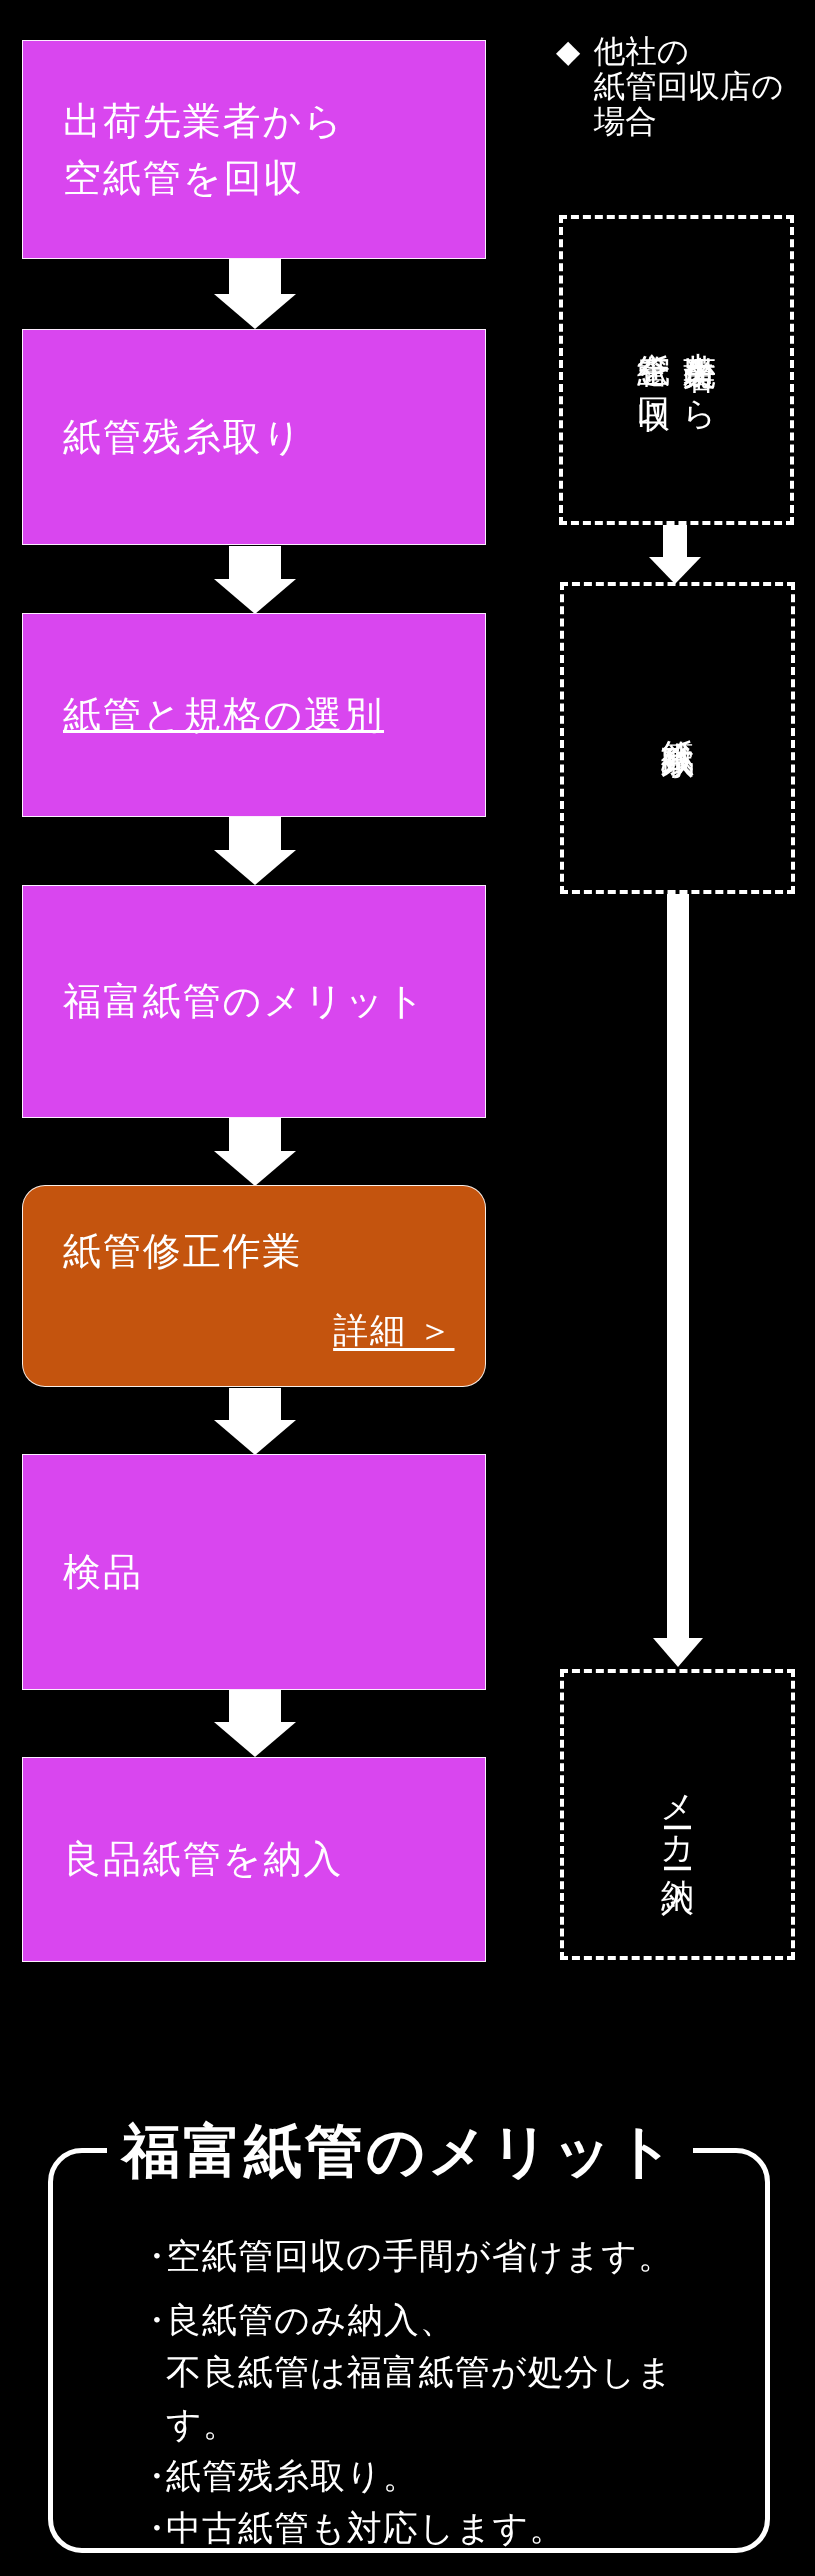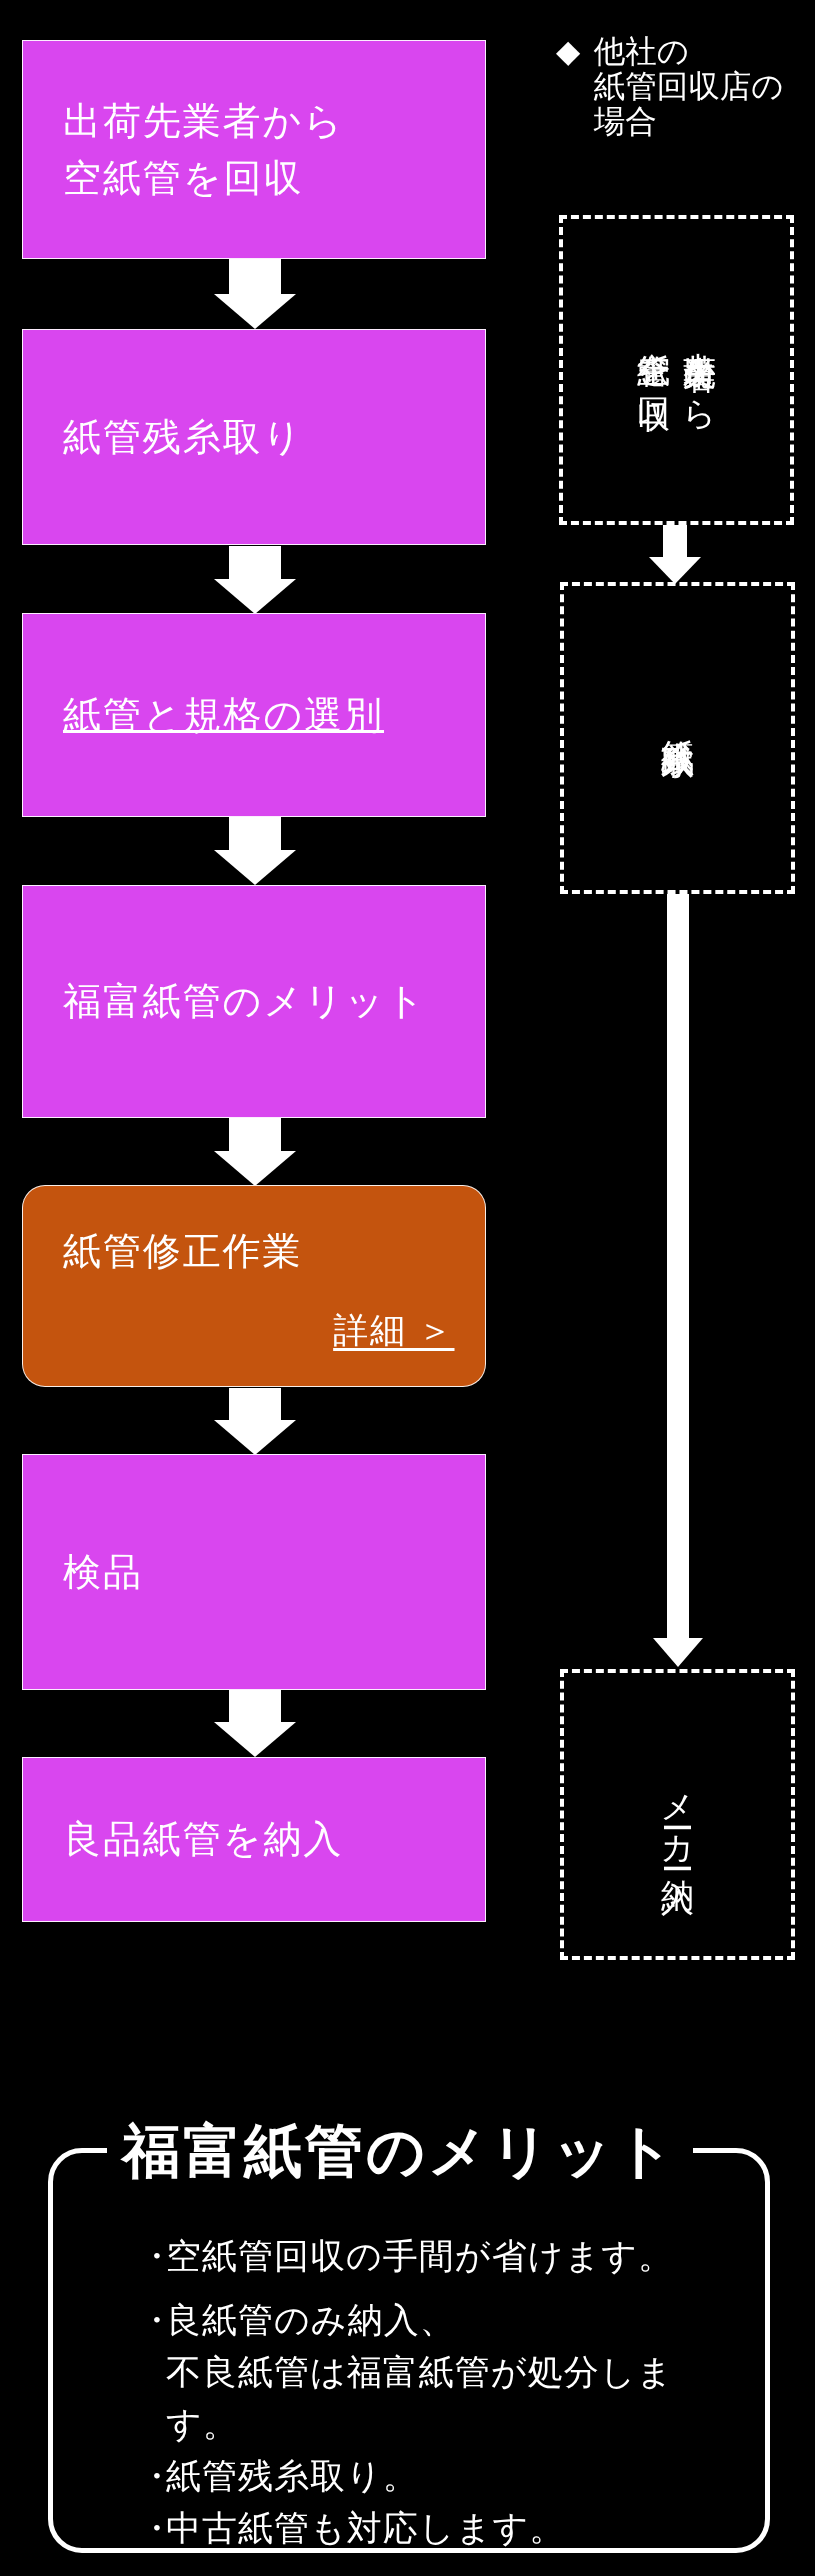--- a/index.html
+++ b/index.html
@@ -140,21 +140,21 @@
 
   <div class="obox" style="top:1454px;height:236px;">
     <span class="pre">検品</span>
   </div>
 
   <div class="arrow" style="left:214px;top:1690px;width:82px;height:67px;">
     <div class="shaft"></div>
       <div class="head"></div>
   </div>
 
-  <div class="obox" style="top:1757px;height:165px;">
+  <div class="obox" style="top:1757px;height:205px;">
     <span class="pre">良品紙管を納入</span>
   </div>
 
   <div class="r-heading">
     <span class="diamond">◆</span>
     <span class="pre">他社の
 紙管回収店の
 場合</span>
   </div>
 

